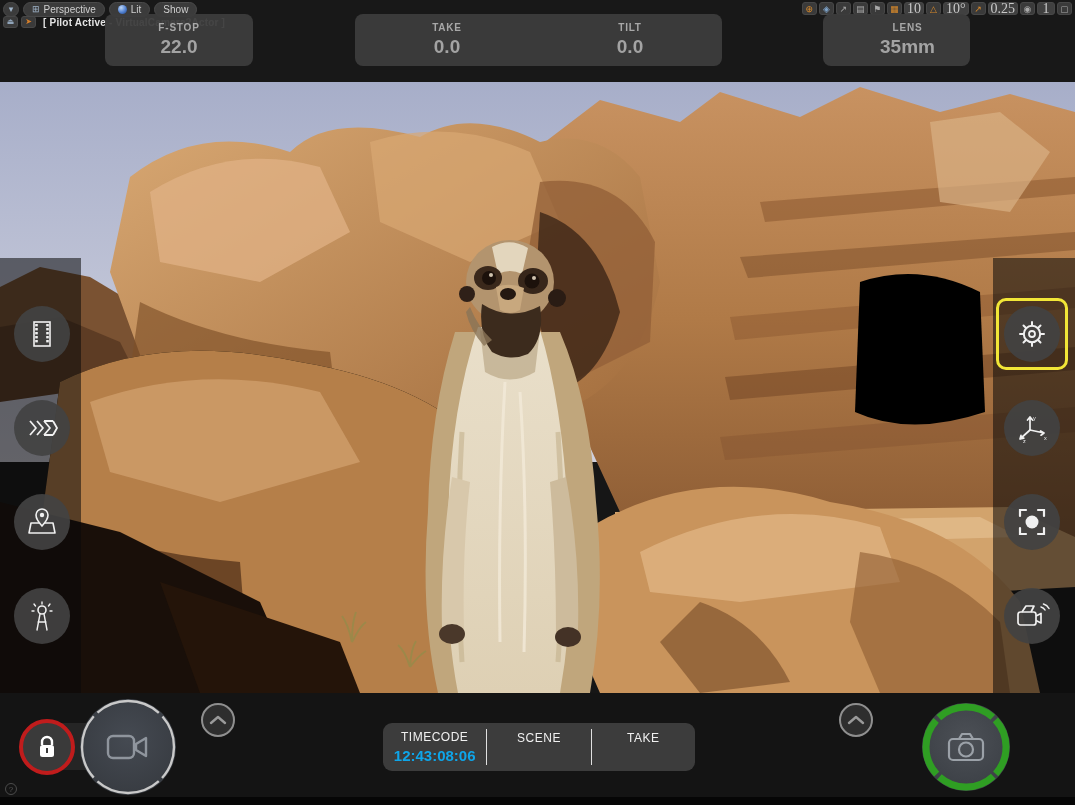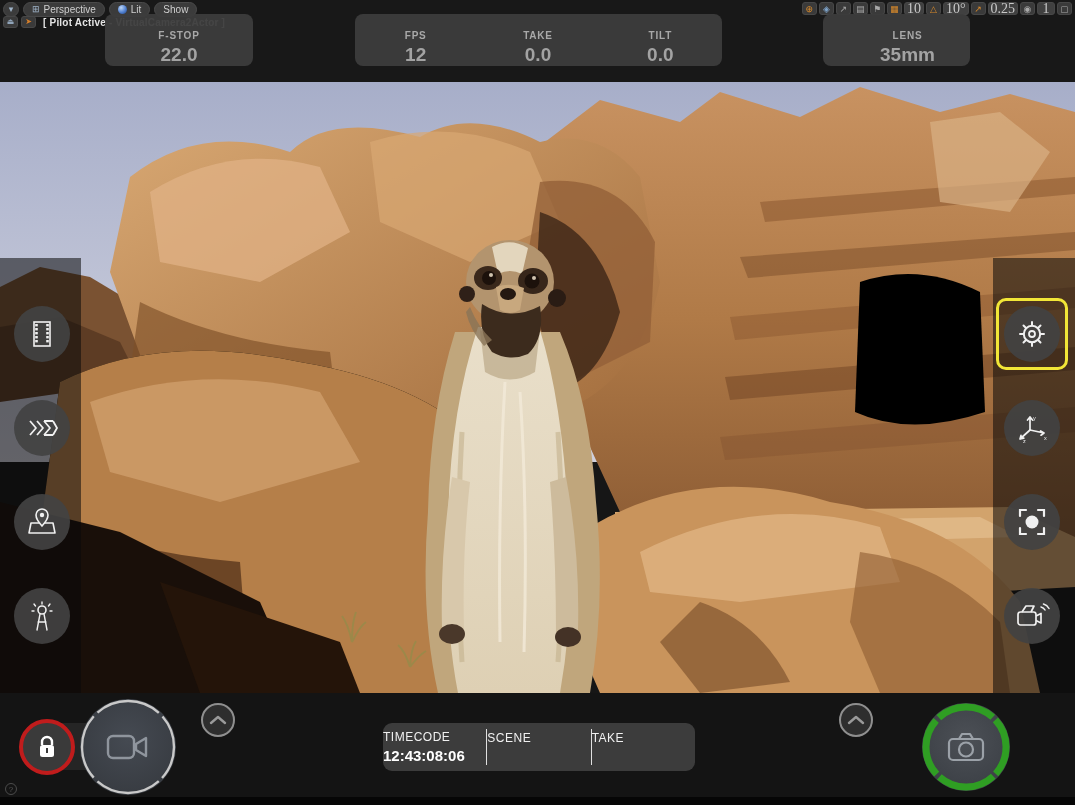--- a/index.html
+++ b/index.html
@@ -30,21 +30,21 @@
   .snap-btn.active { color:#d98a2b; }
   .snap-chip { background:#404040; color:#c8c8c8; font-size:14px; min-width:18px;font-family:Liberation Serif, serif; }
   .tb-row2 { position:absolute; left:3px; top:15px; display:flex; gap:3px; align-items:center; height:14px; }
   .tb-ico-sm {
     width:15px; height:12px; border-radius:3px; background:#3a3a3a; border:1px solid #474747;
     display:flex; align-items:center; justify-content:center; font-size:8px; line-height:1;
   }
   .pilot-label { color:#e4e4e4; font-size:10px; font-weight:bold; letter-spacing:.2px; margin-left:4px; }
   
   .hud-panel { position:absolute; background:#3c3c3cE6; background:rgba(60,60,60,.95);
-    border-radius:8px; display:flex; align-items:flex-end; z-index:6; }
+    border-radius:8px; display:flex; align-items:center; z-index:6; }
   .hud-cell { flex:1; display:flex; flex-direction:column; align-items:center; justify-content:center; gap:3px; }
   .hud-label { color:#a8a8a8; font-size:10px; letter-spacing:.8px; font-weight:bold; }
   .hud-value { color:#a3a3a3; font-size:19px; font-weight:bold; }
   .hud-divider { width:1px; background:#8a8a8a; margin:10px 0; }
   .p-fstop { left:105px; top:14px; width:148px; height:52px; }
   .p-metrics { left:355px; top:14px; width:367px; height:52px; }
   .p-lens { left:823px; top:14px; width:147px; height:52px;padding-left:22px; }
   
   .viewport { position:absolute; left:0; top:82px; width:1075px; height:611px; overflow:hidden; }
   .viewport svg { display:block; }
@@ -66,24 +66,24 @@
   .lock-btn { position:absolute; left:19px; top:26px; width:56px; height:56px; border-radius:50%;
     border:4px solid #c01c1c; background:#3a3a3a; display:flex; align-items:center; justify-content:center; }
   .record-btn { position:absolute; left:80px; top:6px; width:96px; height:96px; border-radius:50%;
     background:radial-gradient(circle at 50% 42%, #454a52, #383c42 75%);
     display:flex; align-items:center; justify-content:center; }
   .ring { position:absolute; inset:0; }
   .chev-btn { position:absolute; width:34px; height:34px; border-radius:50%;
     background:#2e2e2e; border:2px solid #8f8f8f; display:flex; align-items:center; justify-content:center; }
   .slate { position:absolute; left:383px; top:30px; width:312px; height:48px; background:#3c3c3c;
     border-radius:9px; display:flex; align-items:stretch; }
-  .slate-cell { flex:1; display:flex; flex-direction:column; align-items:flex-start; justify-content:center; gap:3px; }
+  .slate-cell { flex:1; display:flex; flex-direction:column; align-items:center; justify-content:center; gap:3px; }
   .slate-label { color:#f0f0f0; font-size:12px; letter-spacing:.5px; }
   .slate-value { font-size:15px; font-weight:bold; min-height:16px; }
-  .tc-orange { color:#ffffff; }
+  .tc-orange { color:#0ea5e9; }
   .slate-div { width:1px; background:#e0e0e0; margin:6px 0; }
   .photo-btn { position:absolute; left:922px; top:10px; width:88px; height:88px; border-radius:50%;
     background:radial-gradient(circle at 50% 42%, #4c5056, #3c4046 75%);
     display:flex; align-items:center; justify-content:center; }
   .console-glyph { position:absolute; left:5px; top:90px; width:12px; height:12px; border-radius:50%;
     border:1px solid #4b4b4b; color:#555; font-size:8px; display:flex; align-items:center; justify-content:center; }
 </style>
 </head>
 <body>
 
@@ -156,24 +156,20 @@
   </div>
 
   <div class="hud-panel p-fstop">
     <div class="hud-cell">
       <span class="hud-label">F-STOP</span>
       <span class="hud-value">22.0</span>
     </div>
   </div>
 
   <div class="hud-panel p-metrics">
-    <div class="hud-cell">
-      <span class="hud-label">FPS</span>
-      <span class="hud-value">12</span>
-    </div>
     <div class="hud-divider"></div>
     <div class="hud-cell">
       <span class="hud-label">TAKE</span>
       <span class="hud-value">0.0</span>
     </div>
     <div class="hud-divider"></div>
     <div class="hud-cell">
       <span class="hud-label">TILT</span>
       <span class="hud-value">0.0</span>
     </div>

